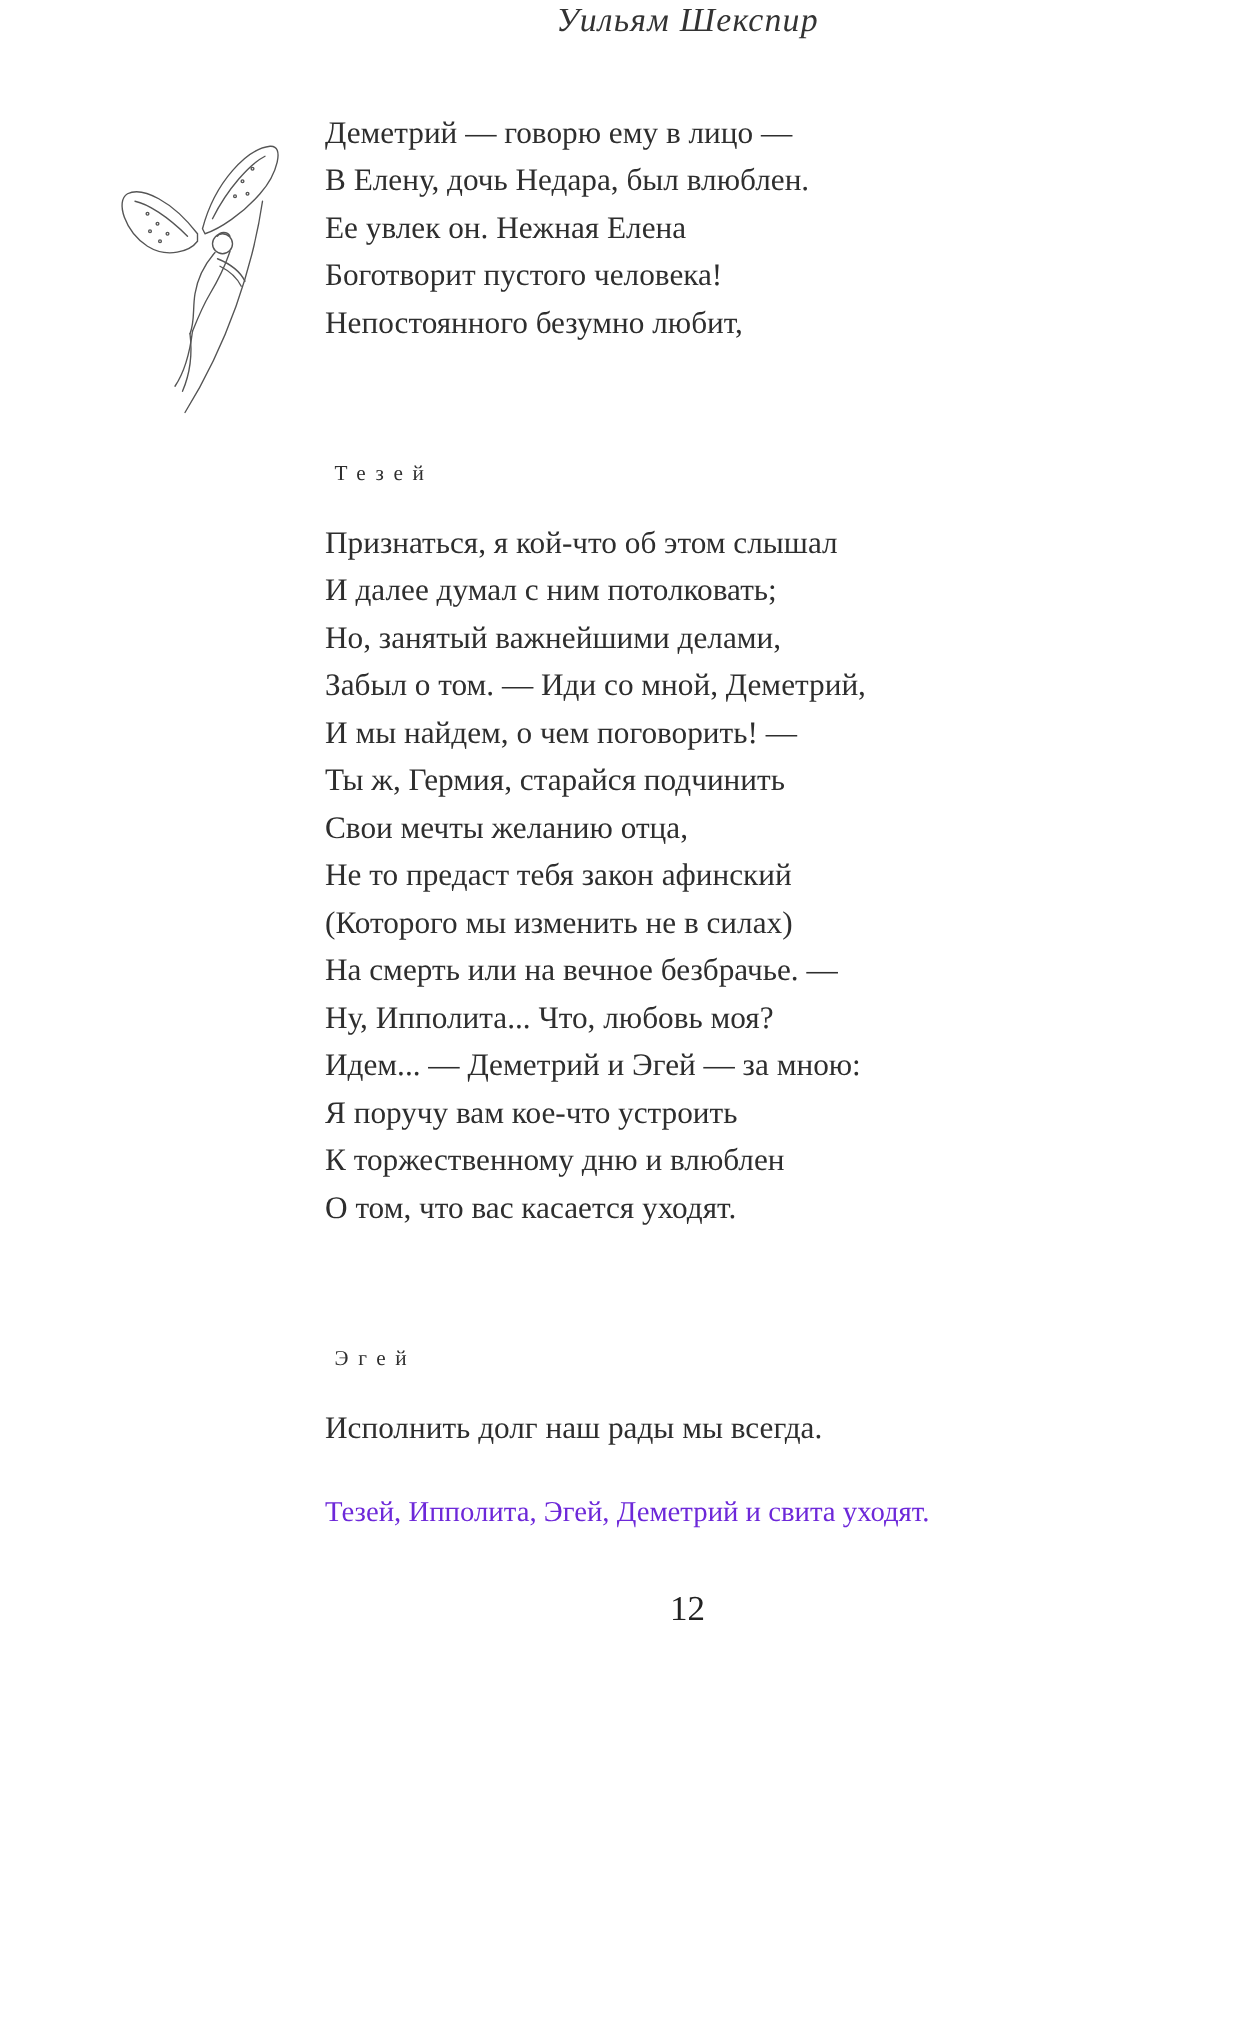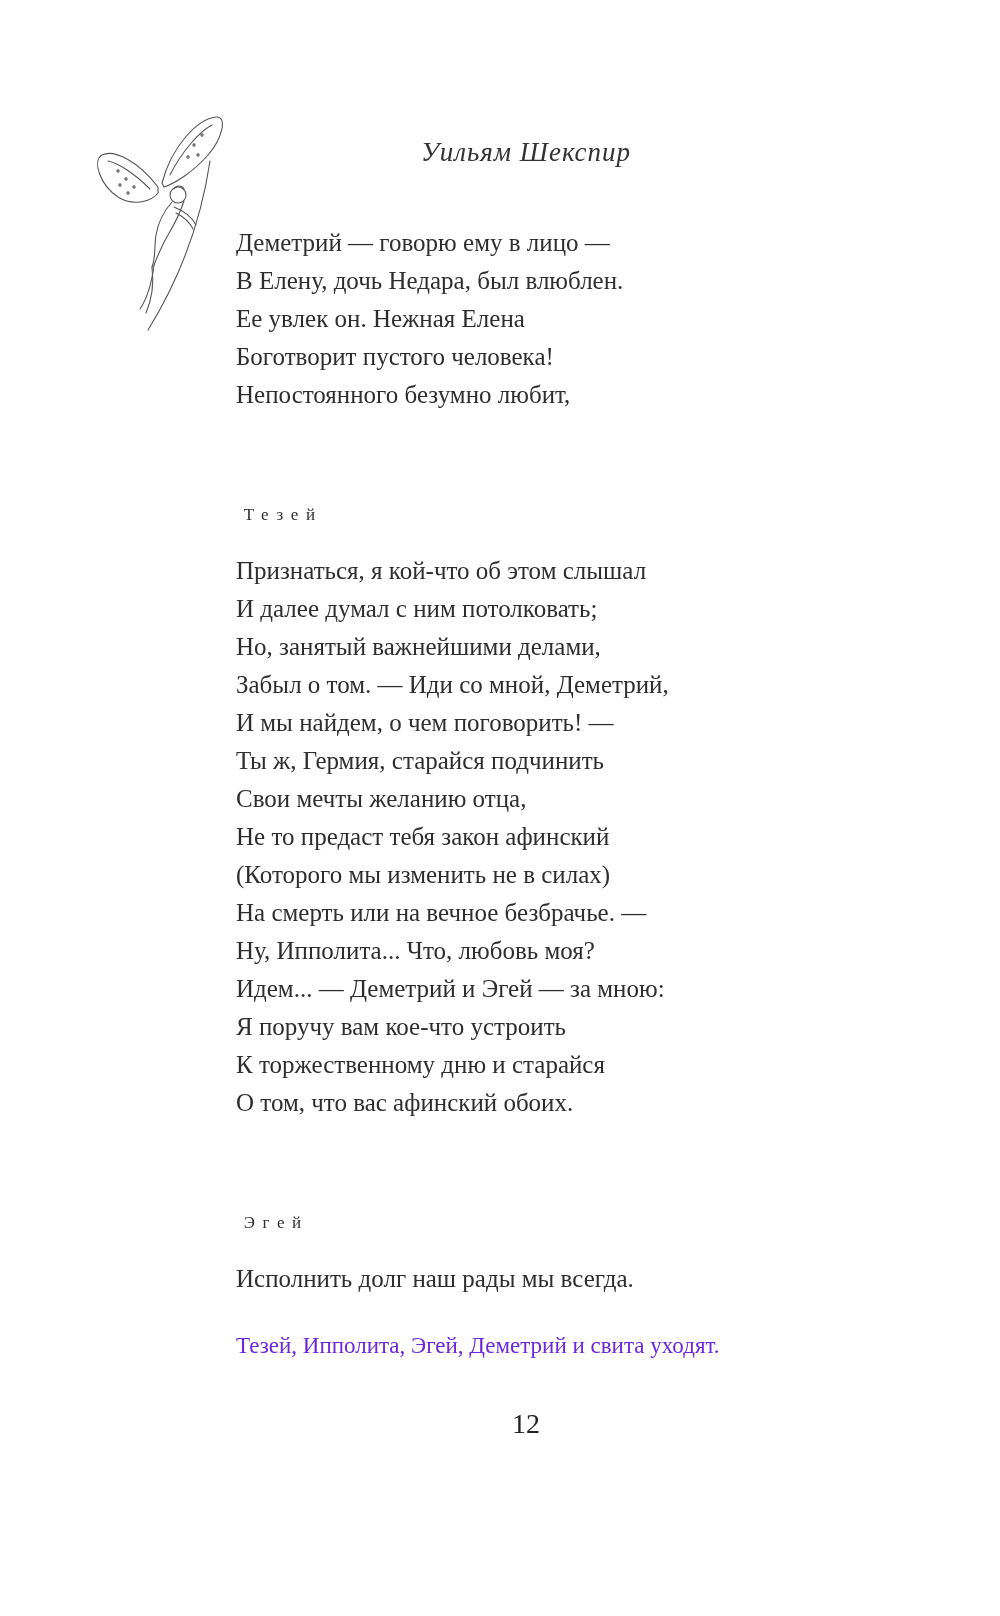--- a/index.html
+++ b/index.html
@@ -22,24 +22,23 @@
     top: 105px;
     width: 150px;
     height: 235px;
   }
   .illustration svg {
     width: 100%;
     height: 100%;
   }
   .content {
     position: absolute;
-    left: 236px;
+    left: 260px;
     top: 0;
     width: 580px;
-    padding-top: 136px;
   }
   .author {
     text-align: center;
     font-style: italic;
     font-size: 27px;
     line-height: 32px;
     letter-spacing: 1px;
     color: #333333;
   }
   .verse {
@@ -133,22 +132,22 @@
         <div class="line">Забыл о том. — Иди со мной, Деметрий,</div>
         <div class="line">И мы найдем, о чем поговорить! —</div>
         <div class="line">Ты ж, Гермия, старайся подчинить</div>
         <div class="line">Свои мечты желанию отца,</div>
         <div class="line">Не то предаст тебя закон афинский</div>
         <div class="line">(Которого мы изменить не в силах)</div>
         <div class="line">На смерть или на вечное безбрачье. —</div>
         <div class="line">Ну, Ипполита... Что, любовь моя?</div>
         <div class="line">Идем... — Деметрий и Эгей — за мною:</div>
         <div class="line">Я поручу вам кое-что устроить</div>
-        <div class="line">К торжественному дню и старайся</div>
-        <div class="line">О том, что вас афинский обоих.</div>
+        <div class="line">К торжественному дню и влюблен</div>
+        <div class="line">О том, что вас касается уходят.</div>
       </div>
 
     <div class="speaker">Эгей</div>
 
     <div class="verse">
         <div class="line">Исполнить долг наш рады мы всегда.</div>
       </div>
 
     <div class="stage">Тезей, Ипполита, Эгей, Деметрий и свита уходят.</div>
 

